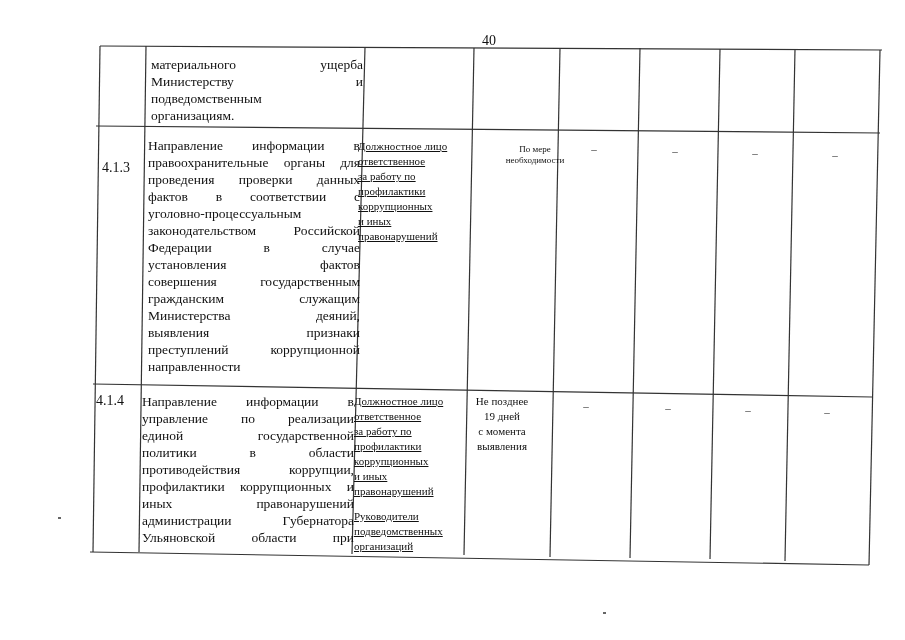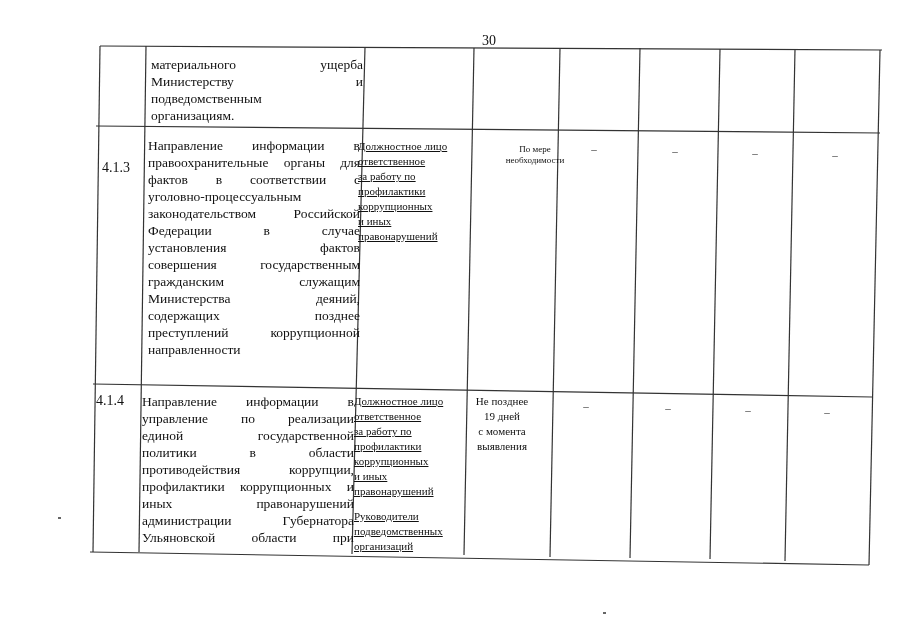--- a/index.html
+++ b/index.html
@@ -13,21 +13,21 @@
   .desc .line.last { text-align-last:left; }
   .resp { font-size:11px; line-height:15px; text-align:left; width:108px;text-decoration:underline; }
   .term-small { font-size:9px; line-height:11px; text-align:center; width:86px;padding-left:20px; }
   .term { font-size:11px; line-height:15px; text-align:center; width:72px; }
   .dash { font-size:11px; text-align:center; width:60px; }
   .speck { position:absolute; width:3px; height:2px; background:#666; }
 </style>
 </head>
 <body>
 
-<div class="page-num">30</div>
+<div class="page-num">40</div>
 
 <svg class="grid" viewBox="0 0 905 640">
   <g stroke="#333" stroke-width="1.2" fill="none">
 
     <line x1="100" y1="46" x2="882" y2="50"></line>
     <line x1="96" y1="126" x2="880" y2="133"></line>
     <line x1="93" y1="384" x2="872" y2="397"></line>
     <line x1="90" y1="552" x2="869" y2="565"></line>
 
     <line x1="100" y1="46" x2="93" y2="552"></line>
@@ -46,29 +46,30 @@
   <span class="line">материального ущерба</span>
   <span class="line">Министерству и</span>
   <span class="line last">подведомственным</span>
   <span class="line last">организациям.</span>
 </div>
 
 <div class="cell num" style="left:102px; top:136px;margin-top:24px;">4.1.3</div>
 <div class="cell desc" style="left:148px; top:137px;">
   <span class="line">Направление информации в</span>
   <span class="line">правоохранительные органы для</span>
+  <span class="line">проведения проверки данных</span>
   <span class="line">фактов в соответствии с</span>
   <span class="line last">уголовно-процессуальным</span>
   <span class="line">законодательством Российской</span>
   <span class="line">Федерации в случае</span>
   <span class="line">установления фактов</span>
   <span class="line">совершения государственным</span>
   <span class="line">гражданским служащим</span>
   <span class="line">Министерства деяний,</span>
-  <span class="line">содержащих позднее</span>
+  <span class="line">выявления признаки</span>
   <span class="line">преступлений коррупционной</span>
   <span class="line last">направленности</span>
 </div>
 <div class="cell resp" style="left:358px; top:139px;">
   <div>Должностное лицо</div>
   <div>ответственное</div>
   <div>за работу по</div>
   <div>профилактики</div>
   <div>коррупционных</div>
   <div>и иных</div>

